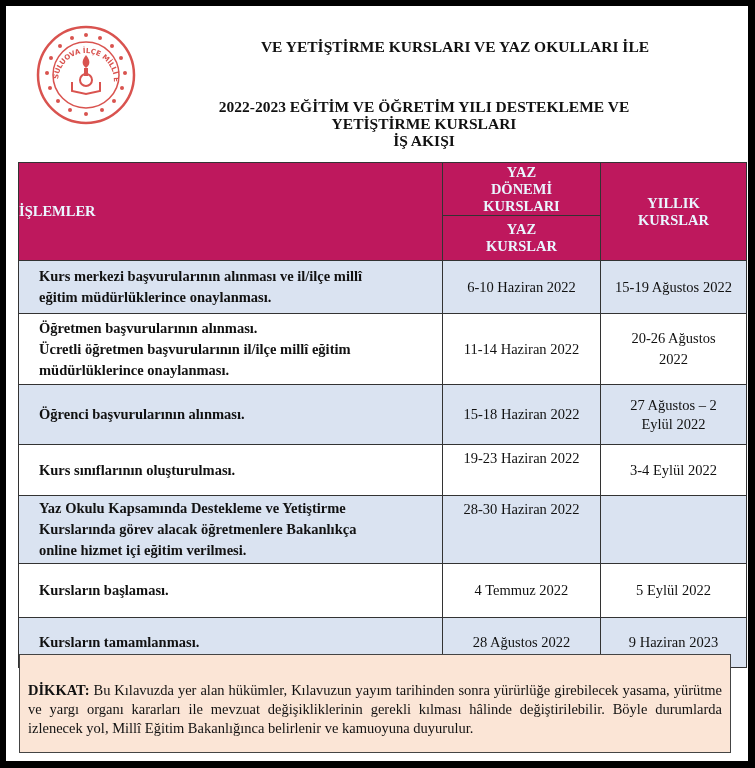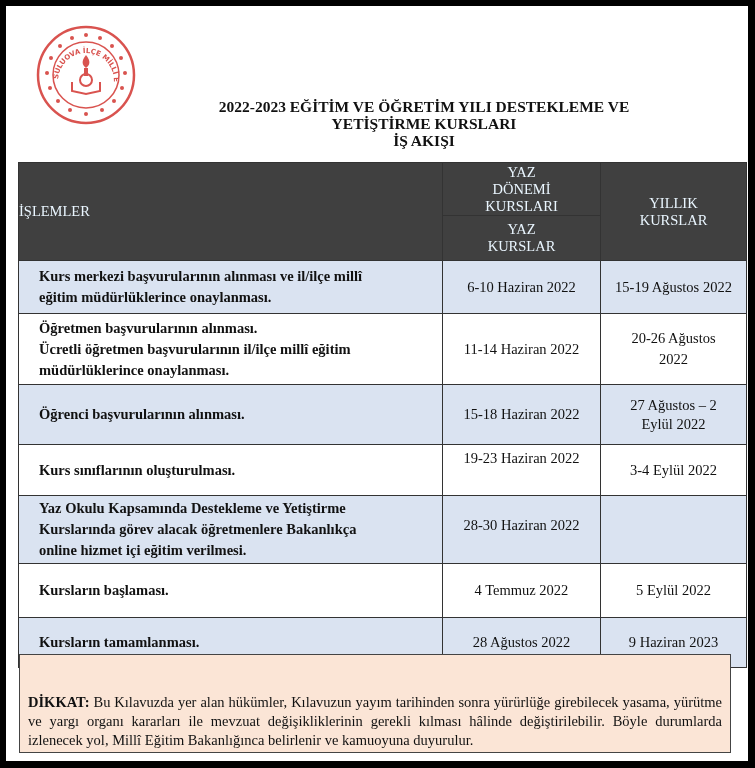--- a/index.html
+++ b/index.html
@@ -8,30 +8,30 @@
   .page { position:absolute; left:6px; top:6px; width:742px; height:755px; background:#fff; }
   .logo { position:absolute; left:30px; top:19px; width:100px; height:100px; }
   .titles { position:absolute; left:150px; top:12px; width:580px; font-weight:bold; color:#111;
             font-size:15.5px; line-height:17px; }
   .t1 { position:absolute; top:20px; left:0; width:580px; text-align:center; }
   .t1 .l2 { padding-left:18px; }
   .t2 { position:absolute; top:80px; left:-22px; width:580px; text-align:center; }
   table.flow { position:absolute; left:12px; top:156px; width:728px; border-collapse:collapse;
                table-layout:fixed; }
   table.flow td, table.flow th { border:1px solid #333; padding:0; }
-  th { background:#404040; color:#eaf6ff; font-weight:normal; font-size:14.5px; line-height:17px;
+  th { background:#be185d; color:#eaf6ff; font-weight:bold; font-size:14.5px; line-height:17px;
        text-align:center; }
   th.first { text-align:left; padding-left:30px; }
   td { font-size:14.5px; line-height:21px; color:#111; }
   td.op { font-weight:bold; padding-left:20px !important;margin-left:12px; }
   td.d { text-align:center; }
   tr.shade td { background:#dae3f1; }
   tr.white td { background:#fff; }
   .notice { position:absolute; left:13px; top:648px; width:712px; height:99px; background:#fbe5d6;
-            border:1px solid #444; padding:16px 8px; box-sizing:border-box; }
+            border:1px solid #444; padding:4px 8px; box-sizing:border-box; }
   .notice p { margin:0; margin-top:22px; font-size:14.5px; line-height:19px; text-align:justify; color:#111; }
   .notice b { font-weight:bold; }
 </style>
 </head>
 <body>
 
 <div class="page">
 
   <svg class="logo" viewBox="0 0 100 100">
     <circle cx="50" cy="50" r="48" fill="none" stroke="#d9534f" stroke-width="2.5"></circle>
@@ -59,20 +59,21 @@
     <circle cx="50" cy="55" r="6" fill="none" stroke="#d9534f" stroke-width="2"></circle>
     <path d="M36 57 L36 66 L50 69 L64 66 L64 57" fill="none" stroke="#d9534f" stroke-width="2"></path>
     <path id="arc" d="M22 56 A28 28 0 1 1 78 56" fill="none"></path>
     <text font-size="7" font-weight="bold" fill="#d9534f" font-family="DejaVu Sans, sans-serif">
       <textPath href="#arc" startOffset="2%">SULUOVA İLÇE MİLLİ EĞİTİM MÜDÜRLÜĞÜ</textPath>
     </text>
   </svg>
 
   <div class="titles">
     <div class="t1">
+      <div class="l2">VE YETİŞTİRME KURSLARI VE YAZ OKULLARI  İLE</div>
     </div>
     <div class="t2">
       <div>2022-2023 EĞİTİM VE ÖĞRETİM YILI DESTEKLEME VE</div>
       <div>YETİŞTİRME KURSLARI</div>
       <div>İŞ AKIŞI</div>
     </div>
   </div>
 
   <table class="flow">
     <colgroup>
@@ -140,21 +141,21 @@
       <td class="d" style="vertical-align:bottom;padding-bottom:14px">
             <div>3-4 Eylül 2022</div>
           </td>
     </tr>
     <tr class="shade" style="height:68px">
       <td class="op">
             <div>Yaz Okulu Kapsamında Destekleme ve Yetiştirme</div>
             <div>Kurslarında görev alacak öğretmenlere Bakanlıkça</div>
             <div>online hizmet içi eğitim verilmesi.</div>
           </td>
-      <td class="d" style="vertical-align:top;padding-top:19px">28-30  Haziran 2022</td>
+      <td class="d" style="vertical-align:top;padding-top:3px">28-30  Haziran 2022</td>
       <td class="d">
             <div></div>
           </td>
     </tr>
     <tr class="white" style="height:54px">
       <td class="op">
             <div>Kursların başlaması.</div>
           </td>
       <td class="d">4 Temmuz 2022</td>
       <td class="d">

